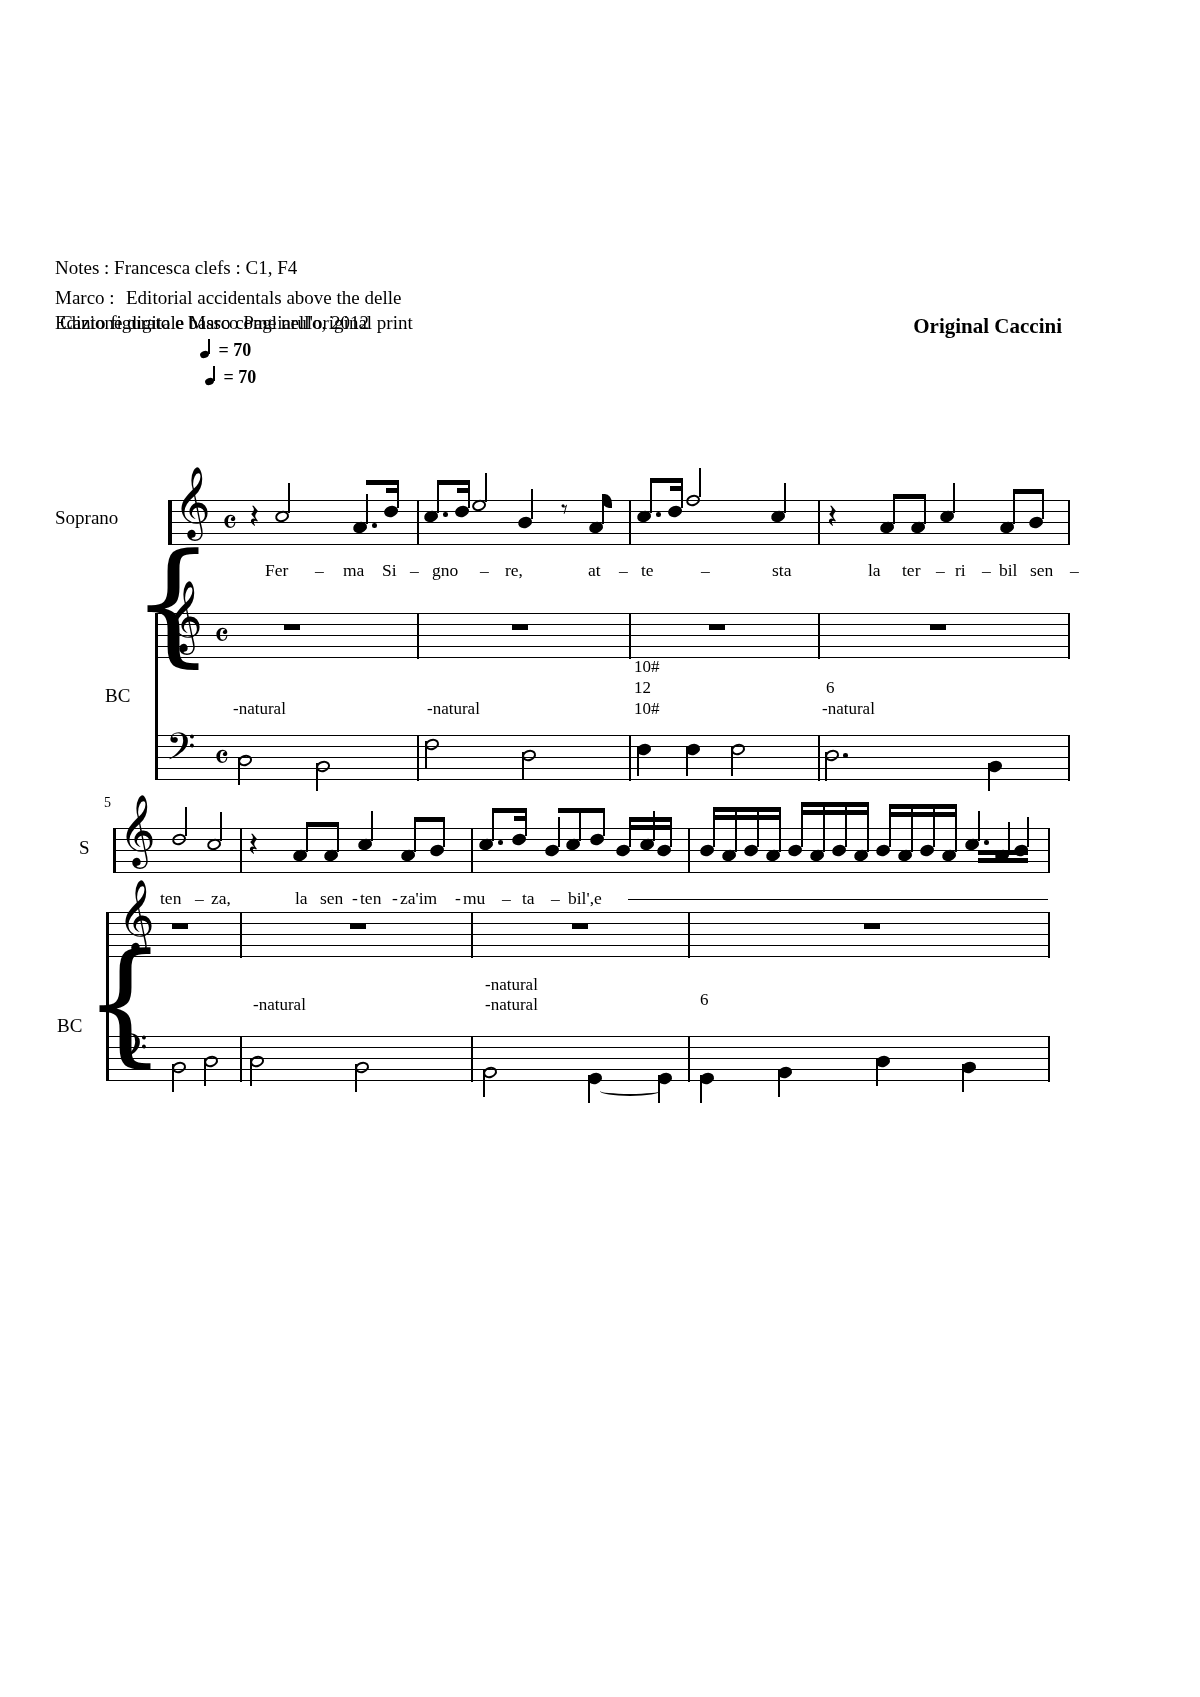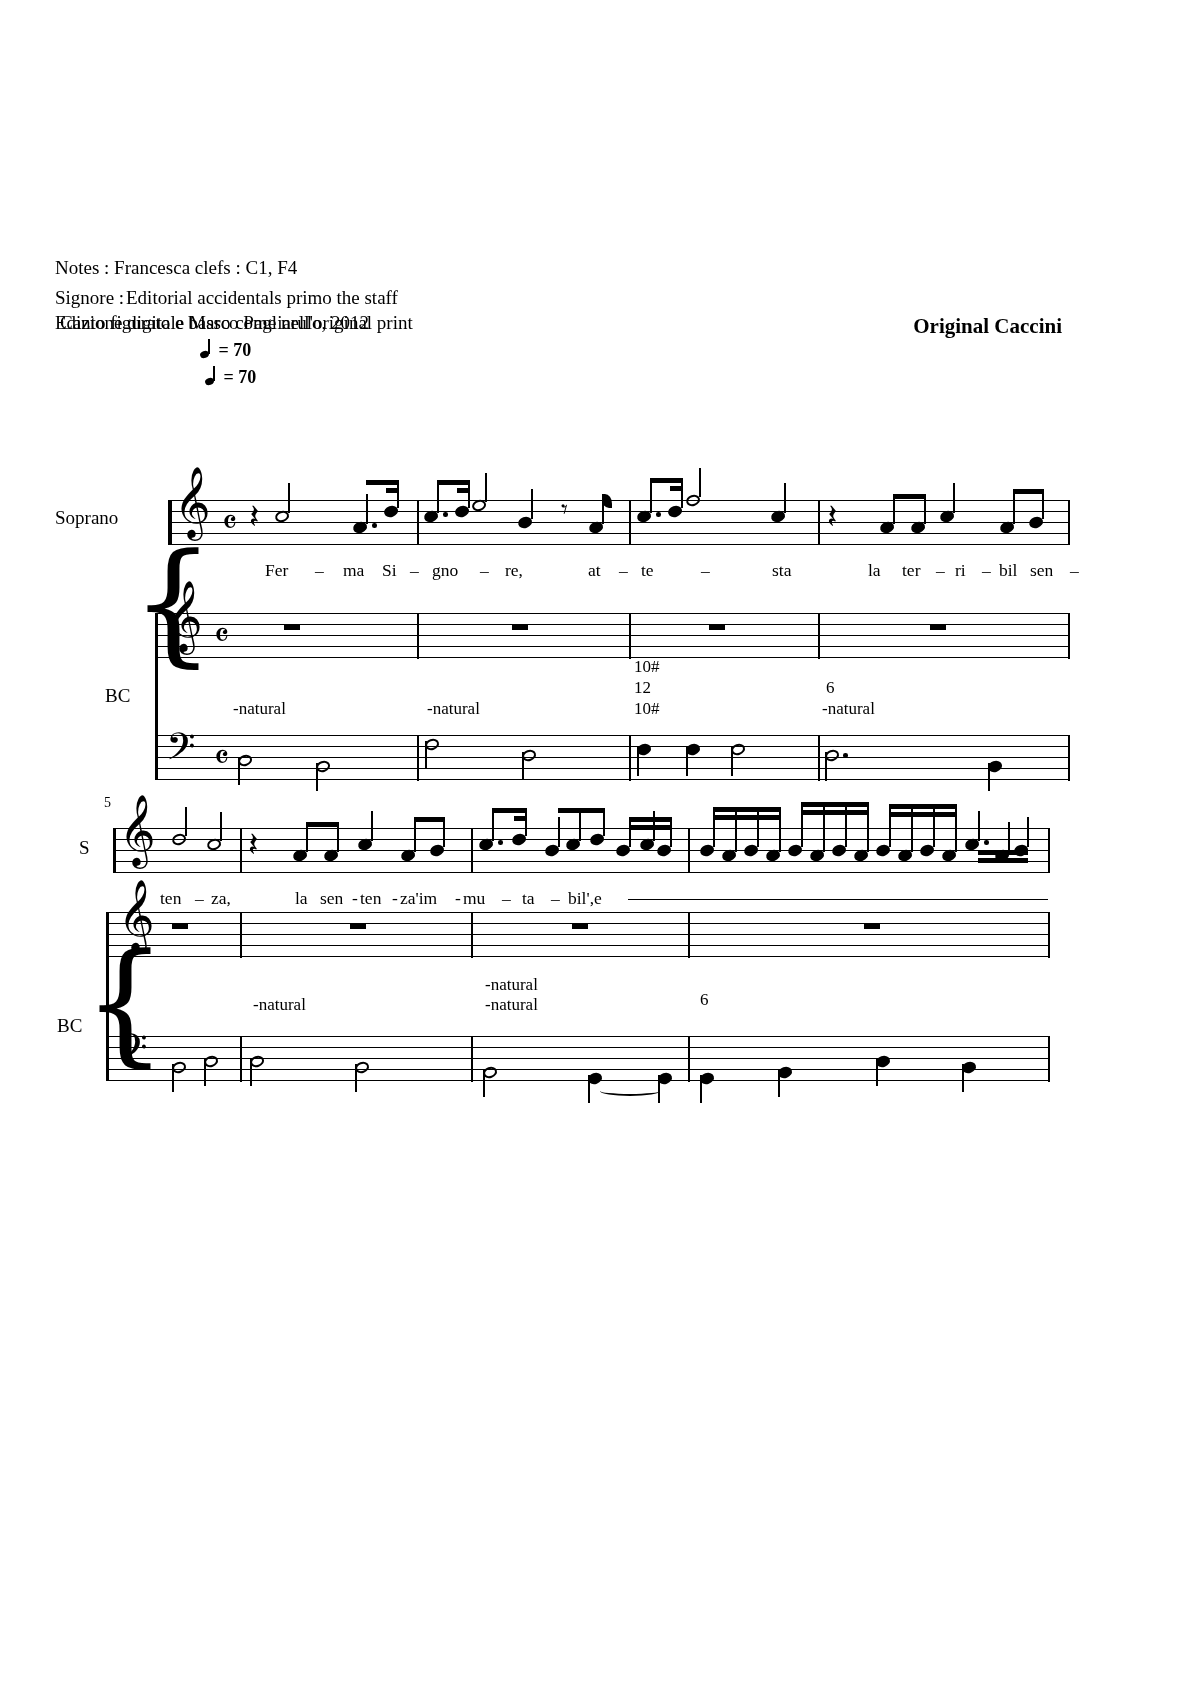--- a/index.html
+++ b/index.html
@@ -206,22 +206,22 @@
     height: 1.4px;
     background: #000;
   }
 </style>
 </head>
 <body>
 
 <div class="page">
 
   <div class="notes-line" id="notes-clefs">Notes : Francesca clefs : C1, F4</div>
-  <div class="notes-line" id="source-line-a">Signore :</div>
-  <div class="notes-line" id="source-line-b" style="left:126px;top:288px;">Editorial accidentals primo the staff</div>
+  <div class="notes-line" id="source-line-a">Marco :</div>
+  <div class="notes-line" id="source-line-b" style="left:126px;top:288px;">Editorial accidentals above the delle</div>
   <div class="notes-line" id="edition-line-a">Edizione digitale Marco Pagliarulo, 2012</div>
   <div class="notes-line" id="edition-line-b">Canto figurato e basso come nell'original print</div>
 
   <div class="composer">Original Caccini</div>
 
   <div class="tempo" id="tempo-1">
     <span class="notehead"></span>
     <span>= 70</span>
   </div>
   <div class="tempo" id="tempo-2">

